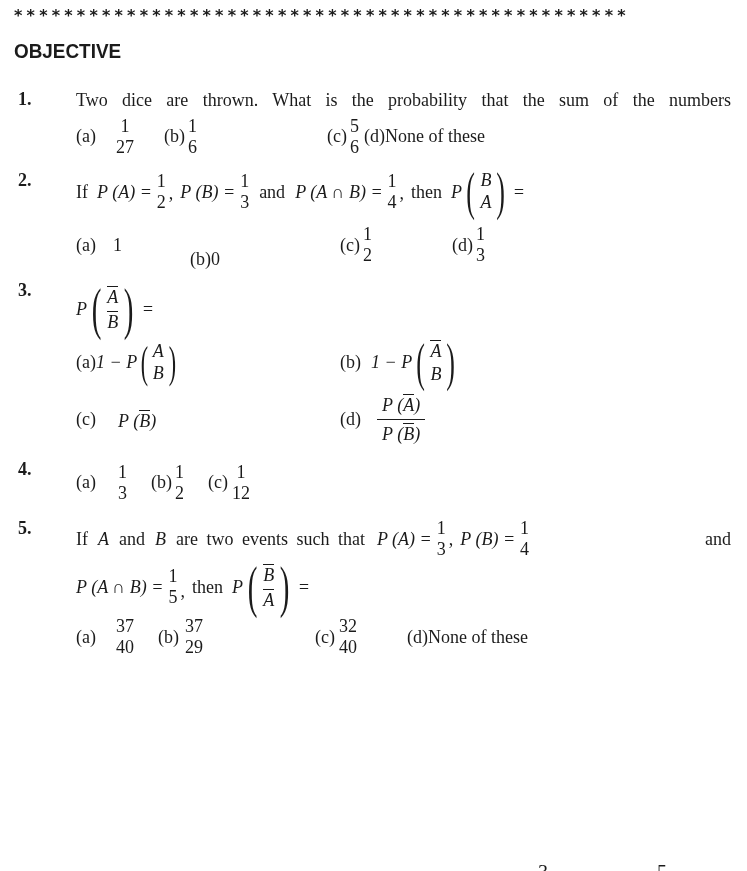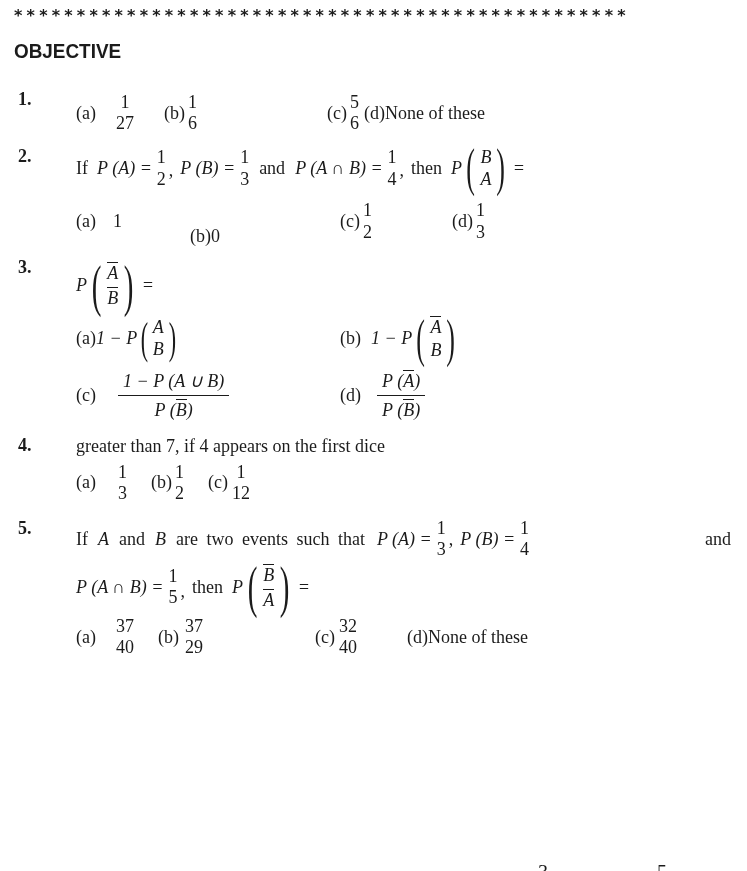--- a/index.html
+++ b/index.html
@@ -68,20 +68,21 @@
 <body>
 
 <div class="page">
 
   <div class="stars">*************************************************</div>
   <div class="heading">OBJECTIVE</div>
 
   <div class="q" style="margin-top:26px;">
     <div class="qnum">1.</div>
     <div class="qbody">
+      <div class="qline jline">Two dice are thrown. What is the probability that the sum of the numbers</div>
       <div class="optrow" style="margin-top:3px;">
         <span style="margin-right:20px;">(a)</span>
         <span class="frac">
             <span>1</span>
             <span>27</span>
           </span>
         <span style="margin-left:30px;margin-right:3px;">(b)</span>
         <span class="frac">
             <span>1</span>
             <span>6</span>
@@ -187,39 +188,37 @@
                 <span class="m" style="margin-top:3px;">B</span>
               </span>
             <span class="paren paren-l">)</span>
           </span>
         </div>
       </div>
       <div class="optrow" style="margin-top:8px;">
         <div class="optrow" style="width:264px;">
           <span style="margin-right:22px;">(c)</span>
           <span class="fracb">
-            <span class="fn m">1 − P (A ∪ B)</span>
             <span class="fd"><span class="m">P (</span><span class="m ov">B</span><span class="m">)</span></span>
           </span>
         </div>
         <div class="optrow">
           <span style="margin-right:16px;">(d)</span>
           <span class="fracb">
             <span class="fn"><span class="m">P (</span><span class="m ov">A</span><span class="m">)</span></span>
             <span class="fd"><span class="m">P (</span><span class="m ov">B</span><span class="m">)</span></span>
           </span>
         </div>
       </div>
     </div>
   </div>
 
   <div class="q" style="margin-top:14px;">
     <div class="qnum">4.</div>
     <div class="qbody">
-      <div class="qline">greater than 7,  if 4 appears on the first dice</div>
       <div class="optrow" style="margin-top:3px;">
         <span style="margin-right:22px;">(a)</span>
         <span class="frac">
             <span>1</span>
             <span>3</span>
           </span>
         <span style="margin-left:24px;margin-right:3px;">(b)</span>
         <span class="frac">
             <span>1</span>
             <span>2</span>

